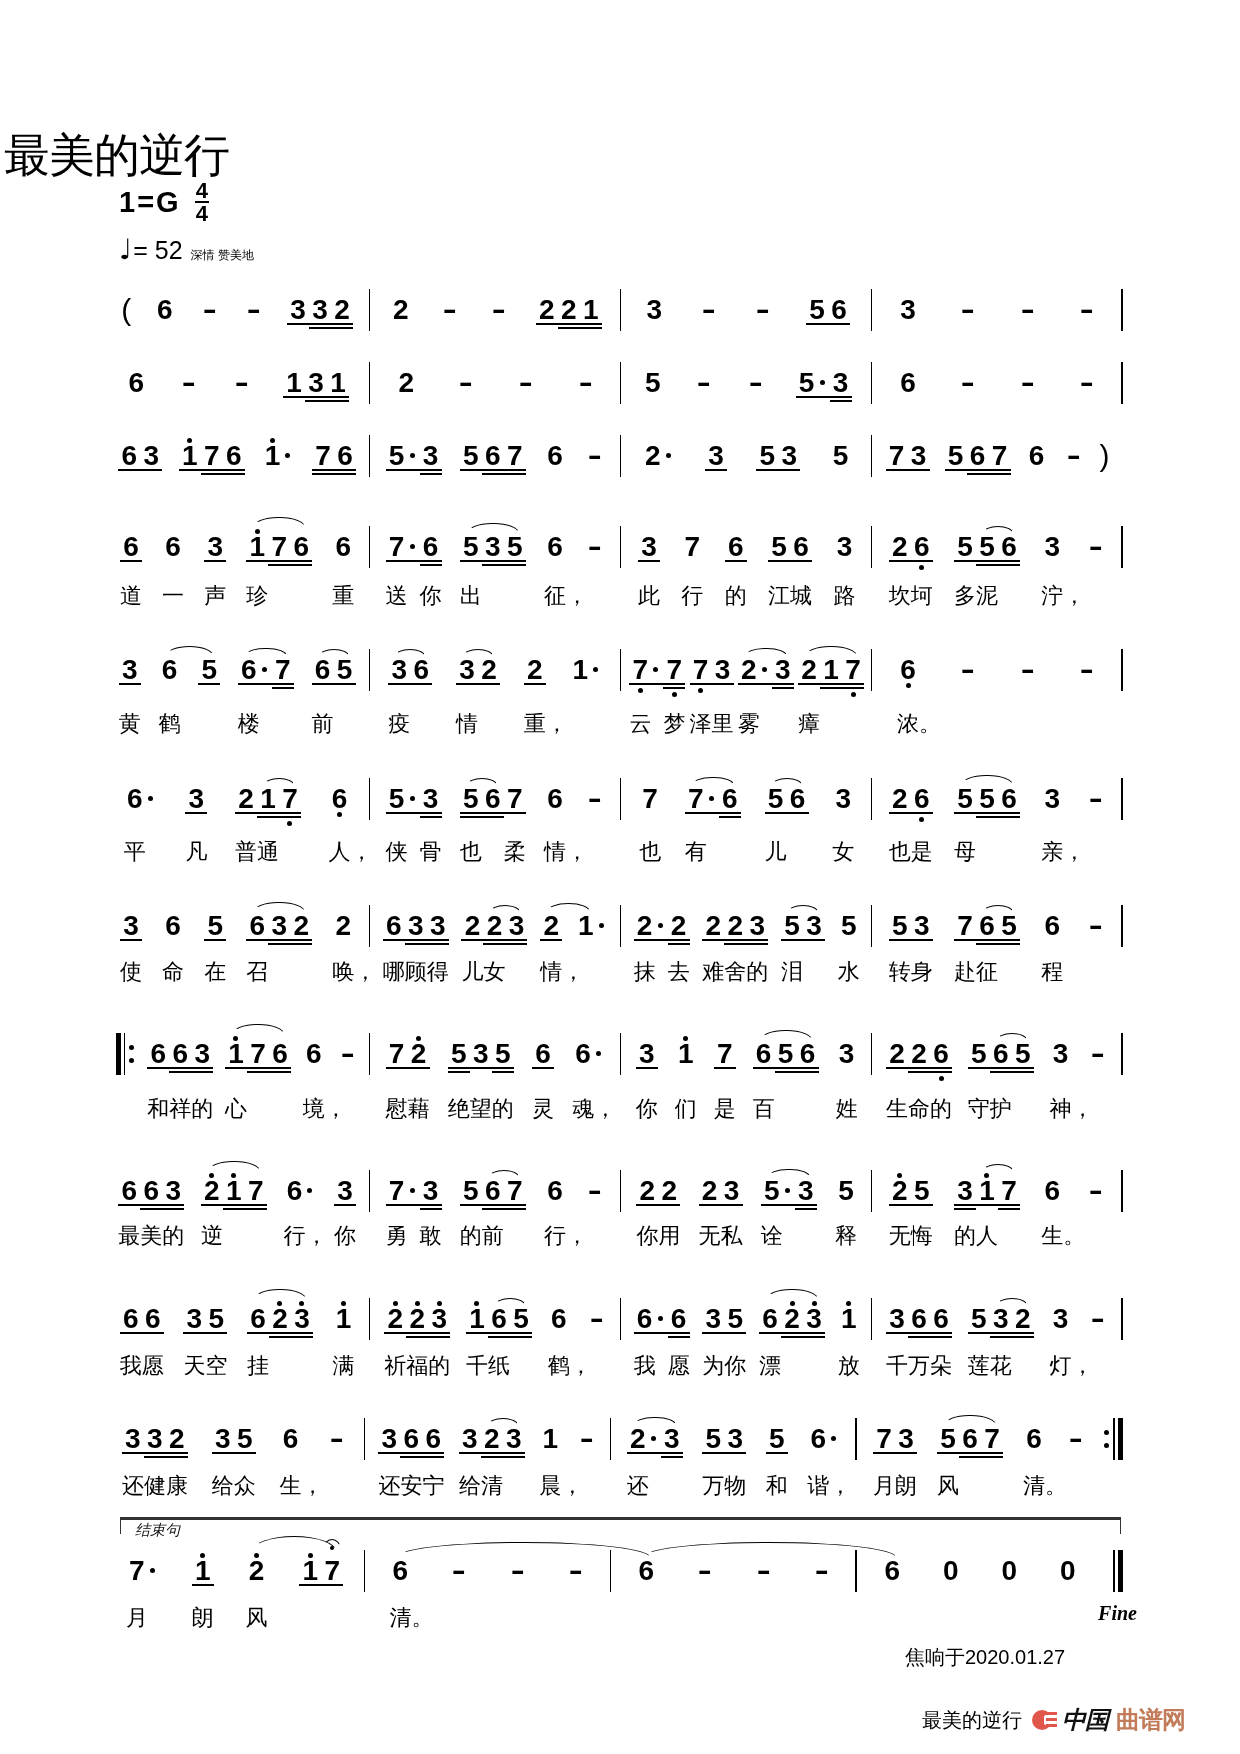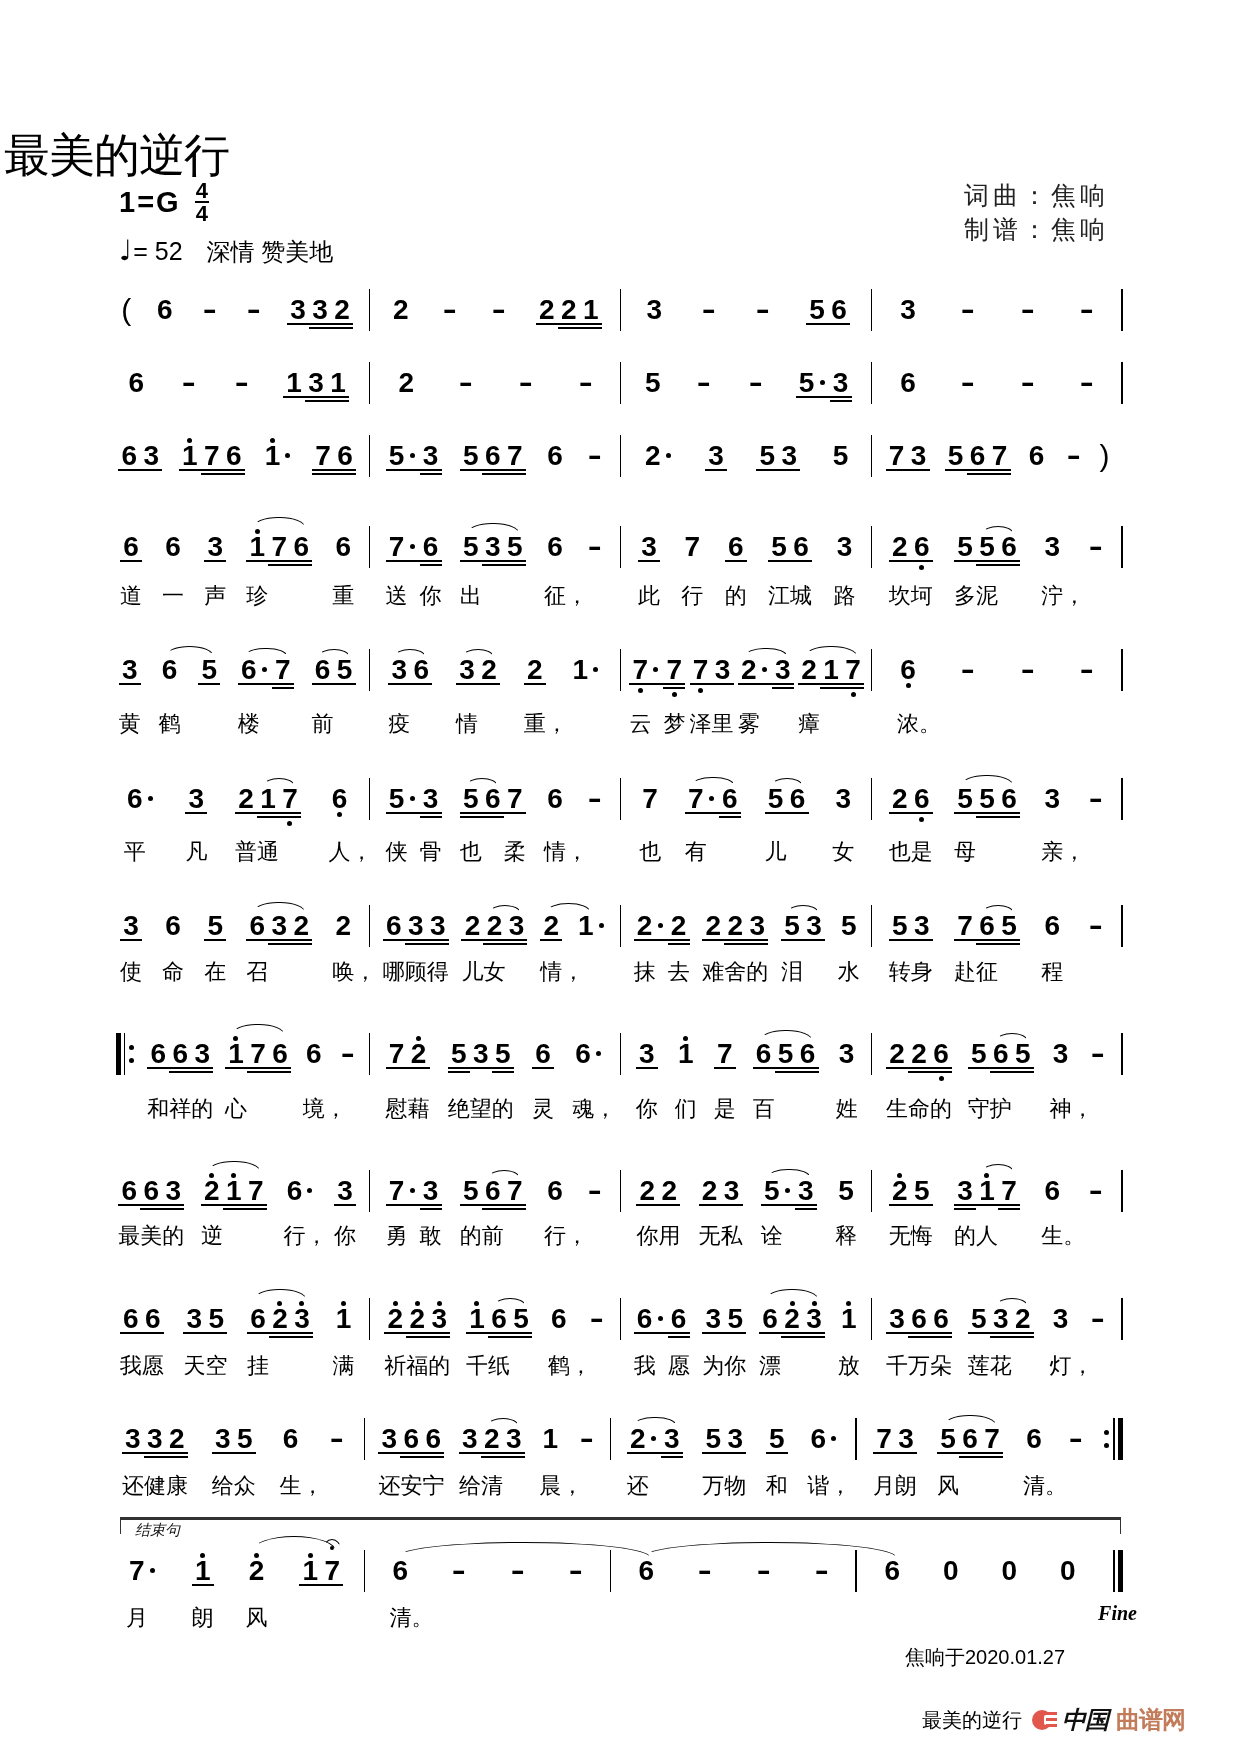--- a/index.html
+++ b/index.html
@@ -7,21 +7,21 @@
 .title{position:absolute;left:0;right:0;top:128px;margin:0;text-align:left;font-size:46px;line-height:54px;font-weight:normal;letter-spacing:-1px;padding-left:4px;}
 .subtitle{position:absolute;left:0;right:0;top:198px;text-align:center;font-size:21px;line-height:26px;color:#2a2a2a;letter-spacing:2px;padding-left:6px;}
 .keysig{position:absolute;left:119px;top:180px;display:flex;align-items:center;height:44px;}
 .key-text{font-size:29px;font-weight:bold;letter-spacing:2px;line-height:36px;}
 .timesig{display:inline-flex;flex-direction:column;align-items:center;margin-left:14px;font-size:22px;font-weight:bold;line-height:19px;}
 .ts-top{border-bottom:2px solid #000;padding:0 1px 1px;}
 .ts-bot{padding-top:1px;}
 .tempo{position:absolute;left:119px;top:236px;display:flex;align-items:baseline;height:30px;}
 .tempo-note{font-family:"DejaVu Sans",sans-serif;font-size:28px;line-height:28px;}
 .tempo-bpm{font-size:25px;margin-left:1px;}
-.tempo-expr{font-size:24px;margin-left:24px;}
+.tempo-expr{font-size:12px;margin-left:8px;}
 .credits{position:absolute;left:964px;top:178px;font-size:25px;line-height:34px;color:#222;letter-spacing:4px;}
 .credit-row{white-space:nowrap;}
 #staff{position:absolute;left:0;top:0;width:1240px;height:1754px;}
 .staff-line{position:absolute;left:120px;width:1003px;height:36px;display:flex;}
 .measure{position:relative;flex:1 1 0;display:flex;align-items:center;justify-content:space-around;height:36px;padding:0 6px;box-sizing:border-box;}
 .measure.first{flex-grow:1.065;margin-left:-16px;}
 .measure.has-end{padding-right:26px;}
 .beat{display:inline-flex;align-items:center;height:36px;}
 .note{position:relative;display:inline-flex;align-items:center;height:36px;padding:0 3px;}
 .dw{position:relative;display:inline-block;width:16px;height:36px;text-align:center;font-size:28px;font-weight:bold;line-height:36px;}
@@ -72,28 +72,20 @@
       <span class="ts-bot">4</span>
     </span>
   </div>
 
   <div class="tempo">
     <span class="tempo-note">♩</span>
     <span class="tempo-bpm">= 52</span>
     <span class="tempo-expr">深情 赞美地</span>
   </div>
 
-  <div class="credits">
-    <div class="credit-row">
-      <span>词曲：</span><span>焦响</span>
-    </div>
-    <div class="credit-row">
-      <span>制谱：</span><span>焦响</span>
-    </div>
-  </div>
 
   <div id="staff">
       <div class="staff-line" style="top: 292px; --ly: 50px;">
         <div class="measure first">
           <span class="paren">(</span>
           <span class="beat">
             <span class="note">
               <span class="dw"><span class="dt">6</span></span>
             </span>
           </span>

